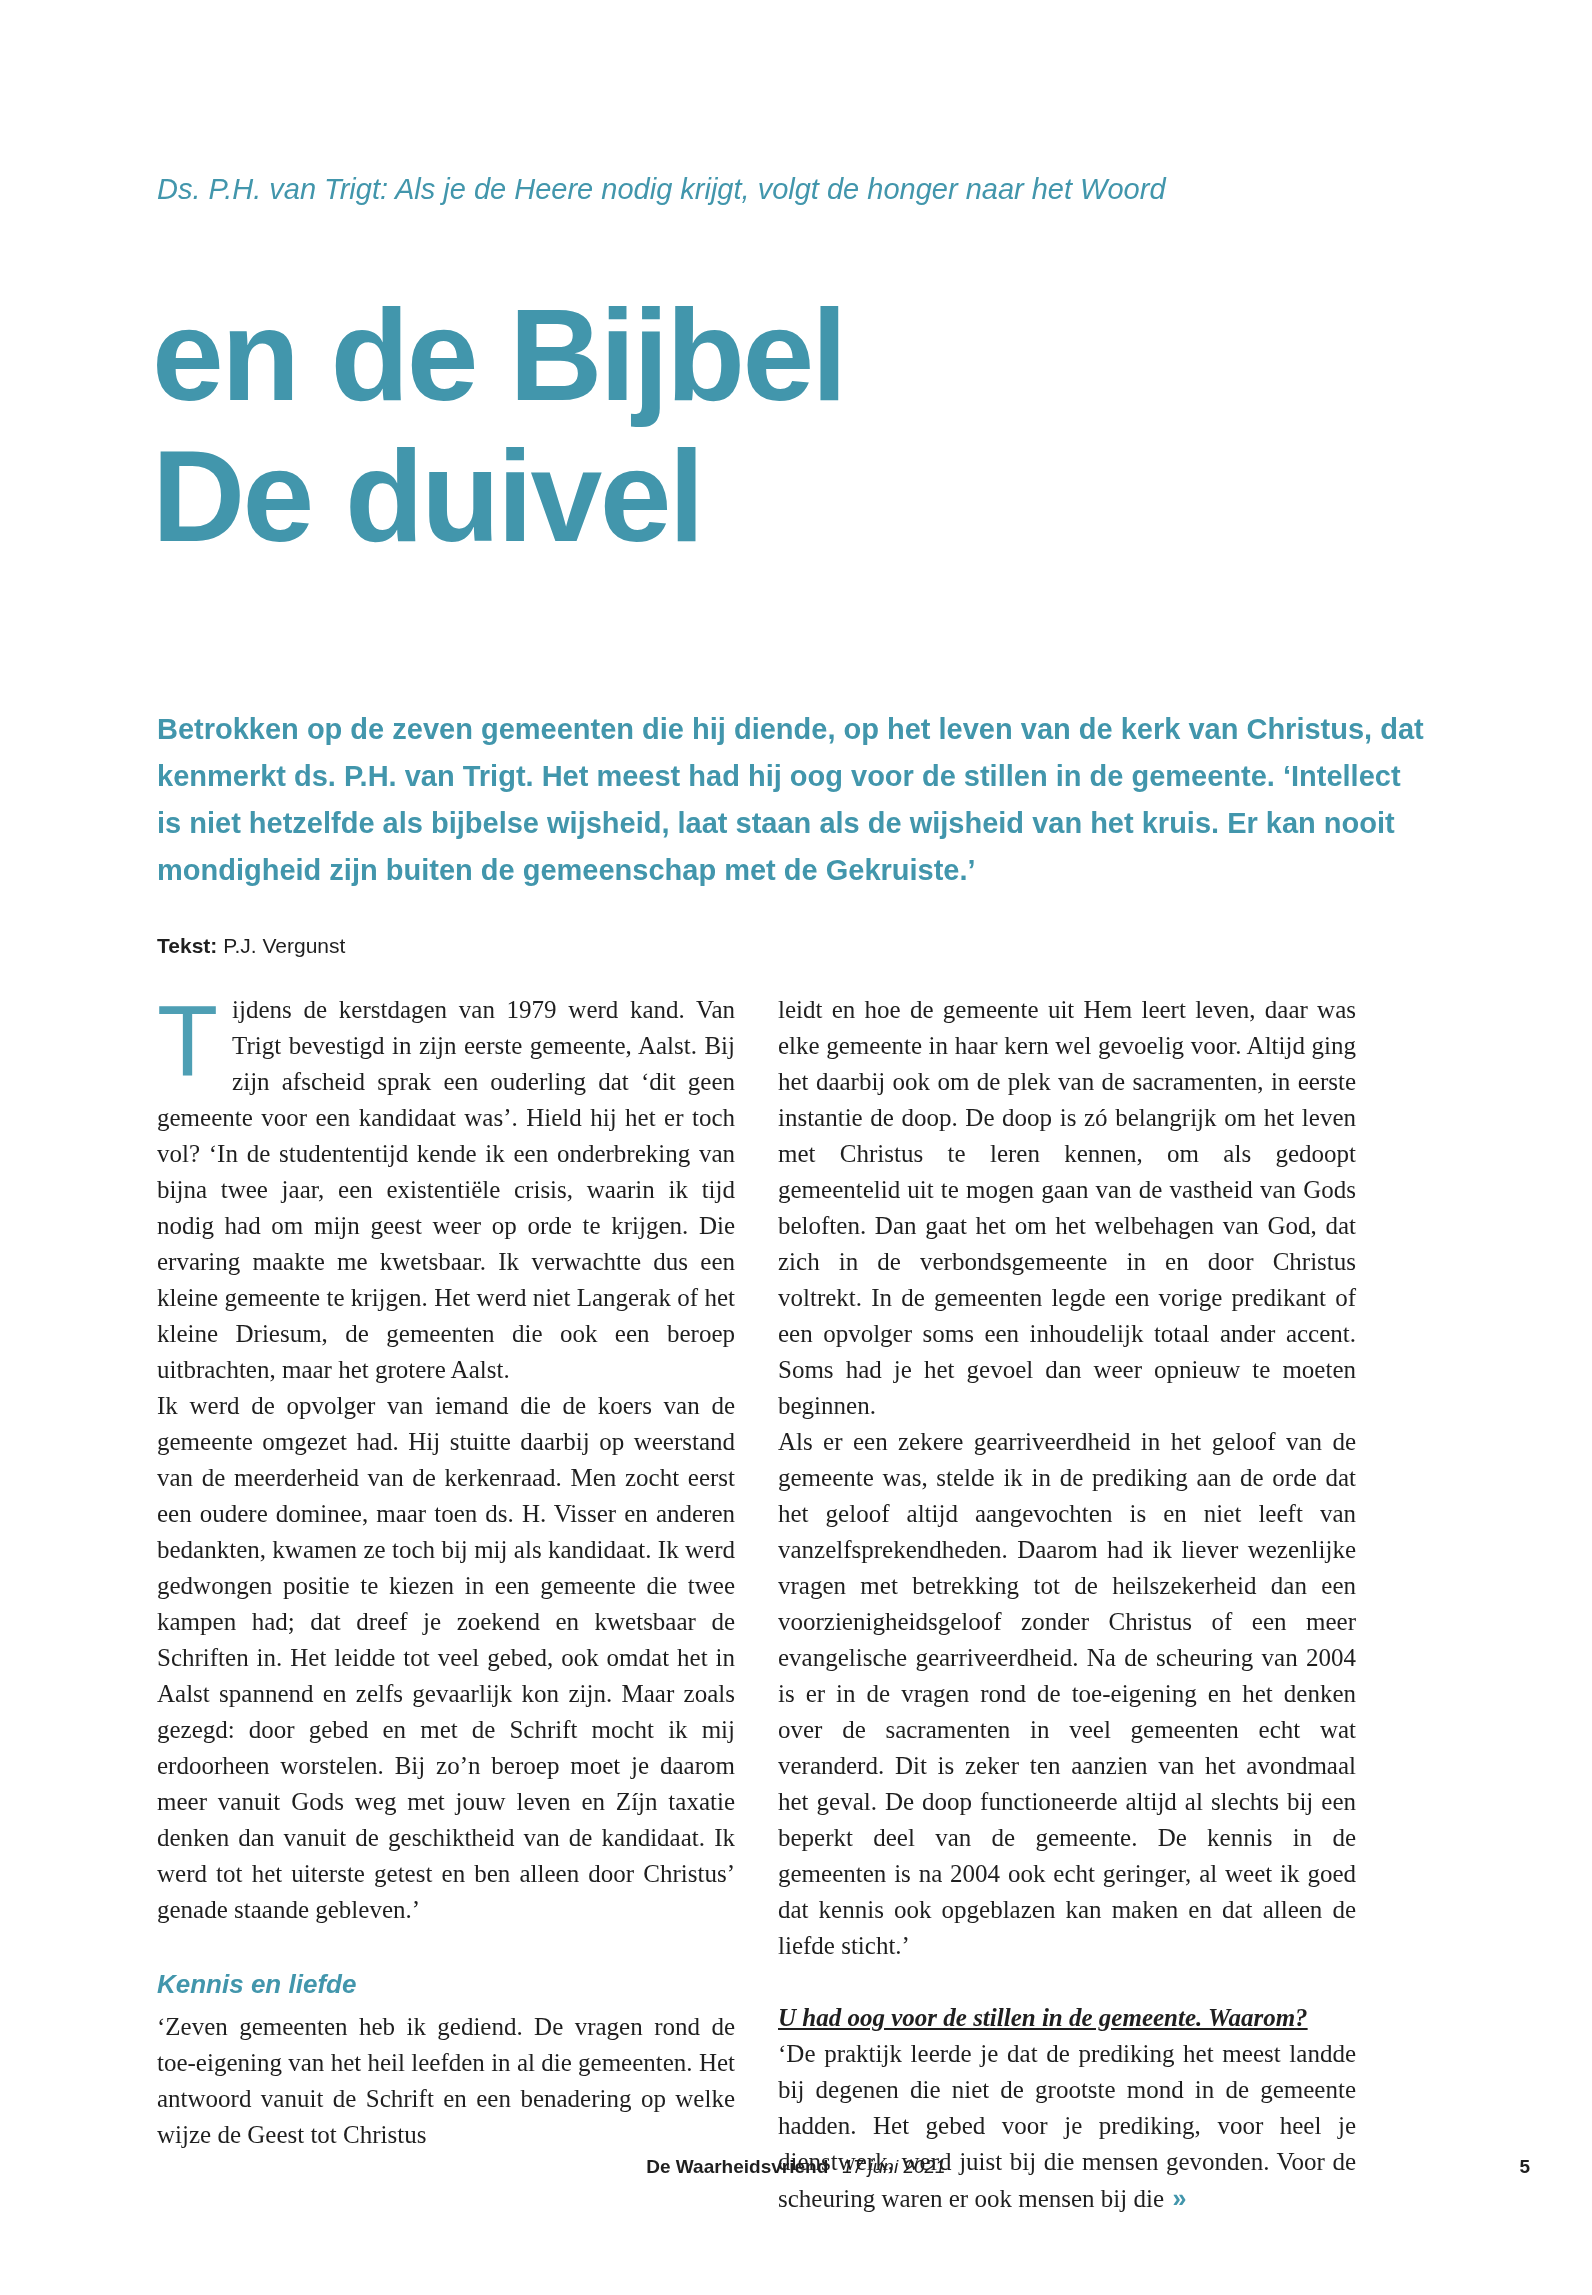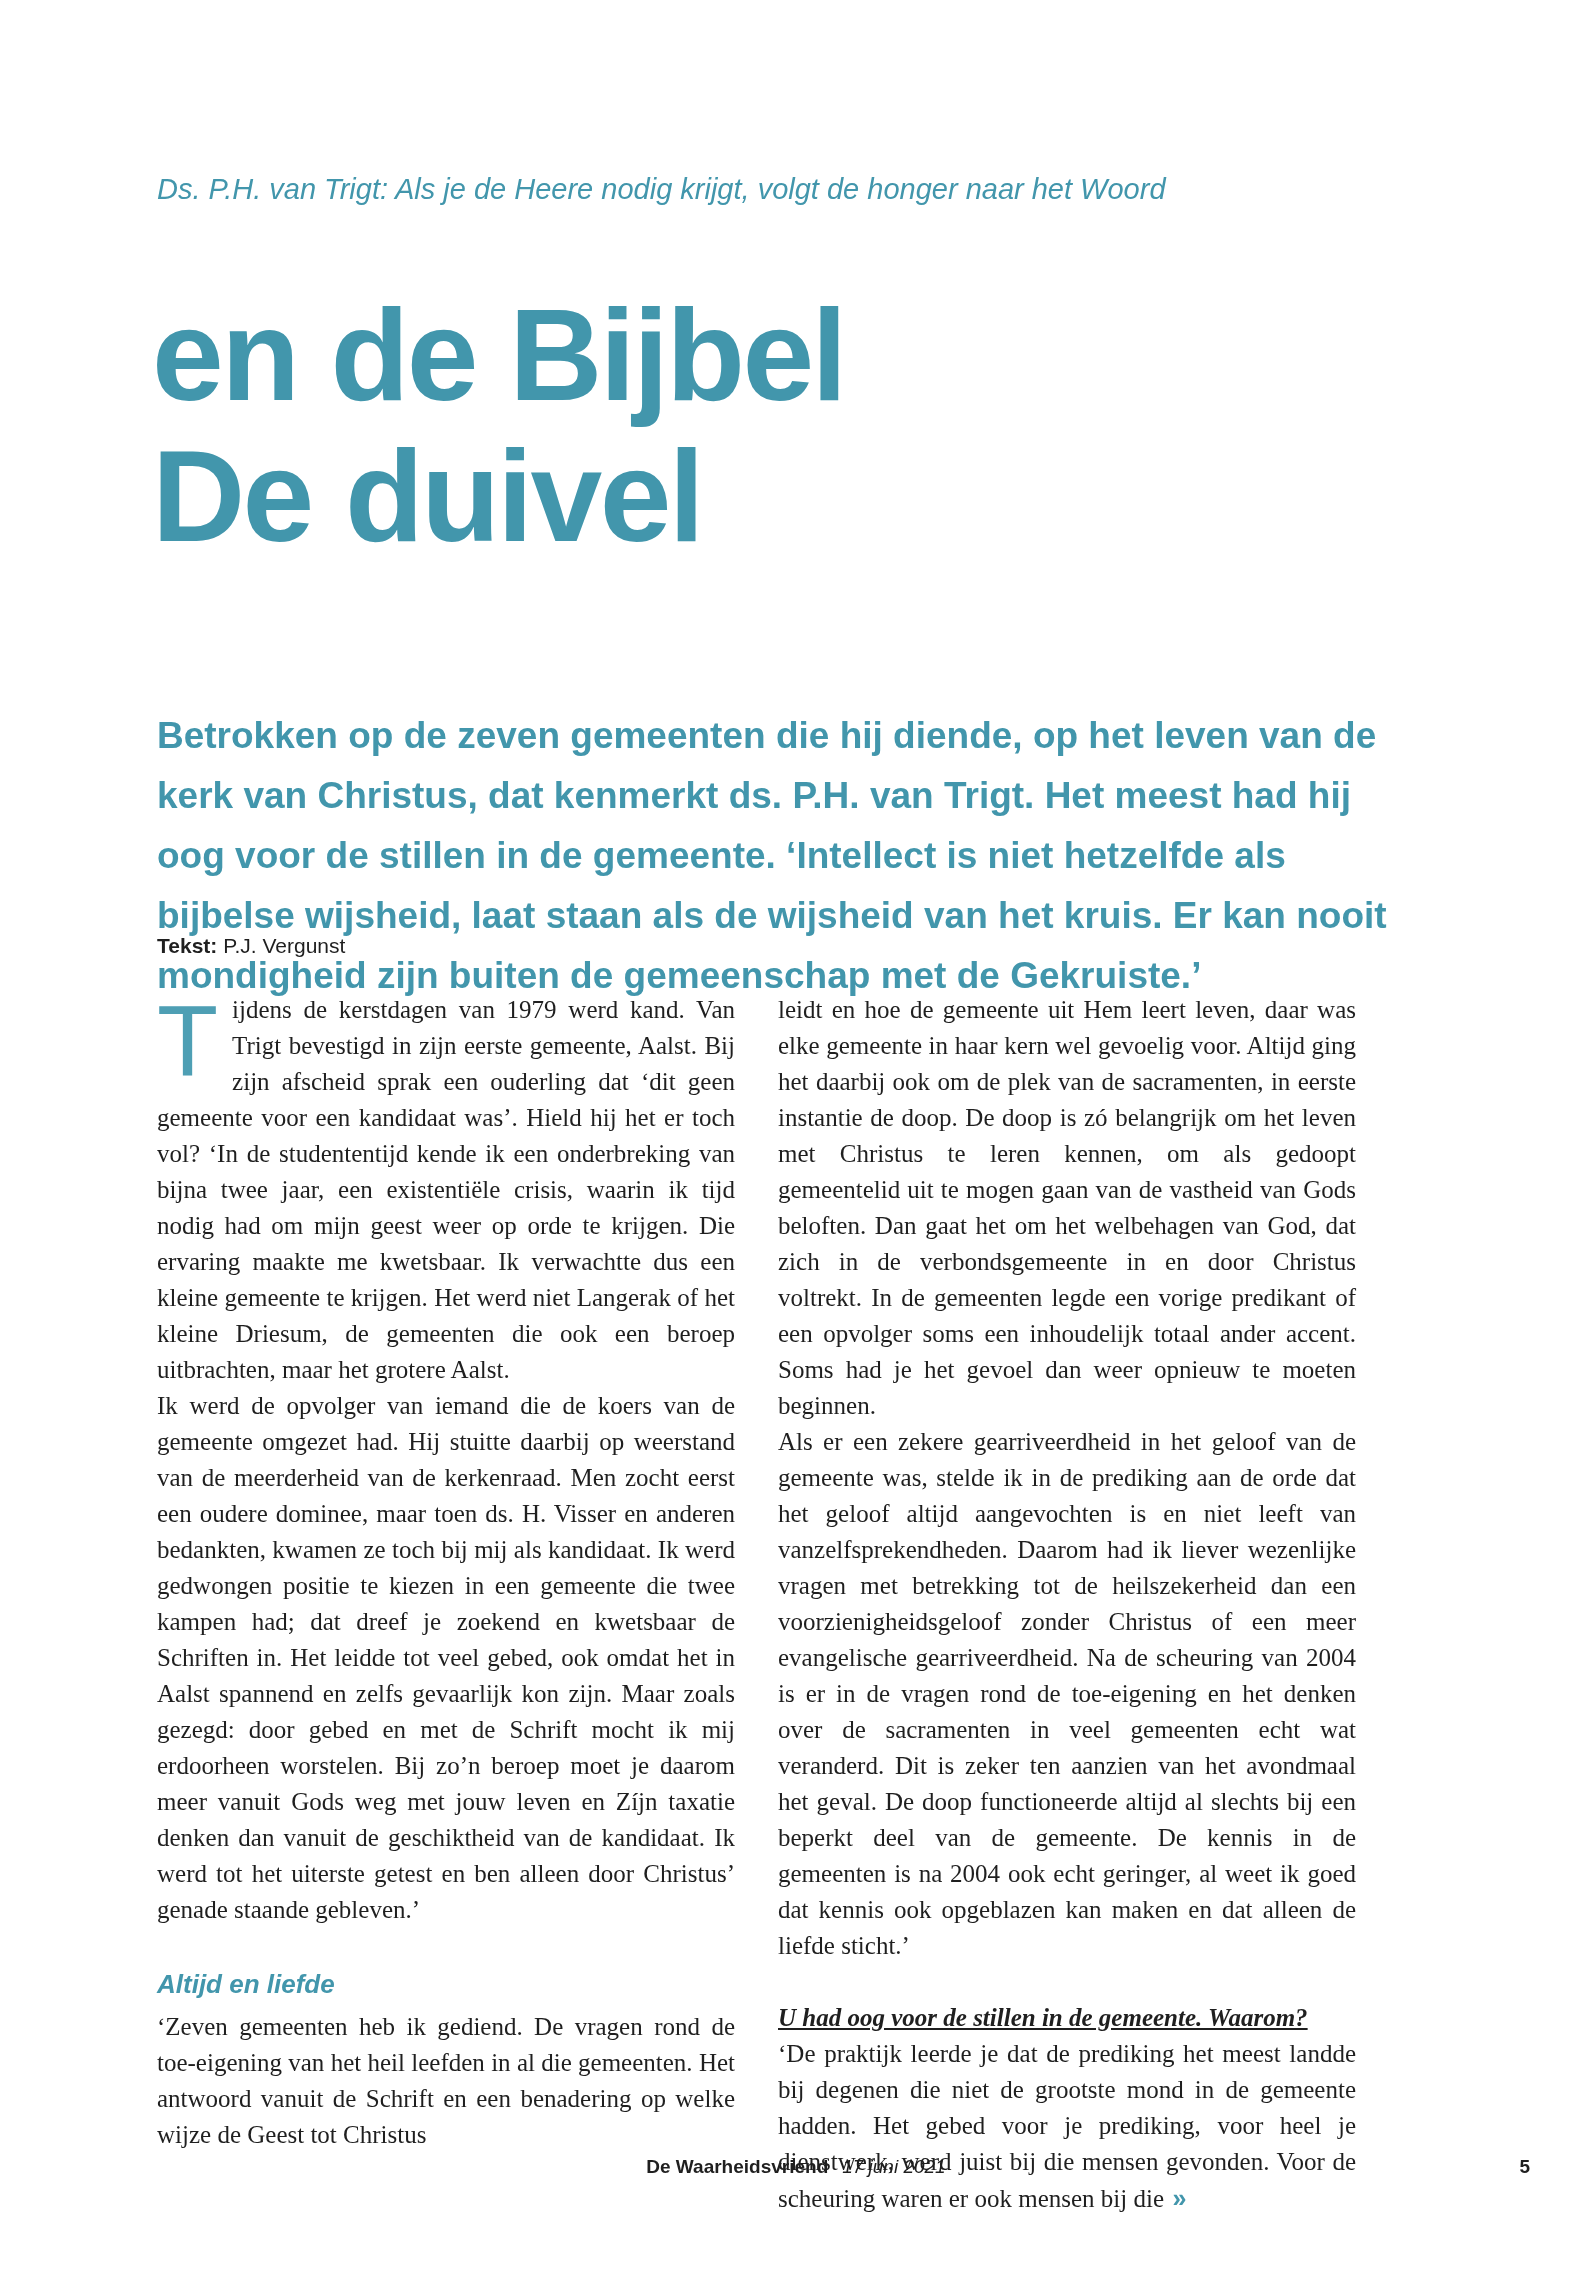--- a/index.html
+++ b/index.html
@@ -33,21 +33,21 @@
     letter-spacing: -2.6px;
     color: var(--accent, #4296ac);
   }
   .standfirst {
     position: absolute;
     top: 706px;
     left: 157px;
     width: 1269px;
     font-family: "Liberation Sans", sans-serif;
     font-weight: bold;
-    font-size: 37px;
+    font-size: 29px;
     line-height: 1.62;
     color: var(--accent, #4296ac);
   }
   .byline {
     position: absolute;
     top: 934px;
     left: 157px;
     font-family: "Liberation Sans", sans-serif;
     font-size: 21px;
     color: var(--text, #1f1f1f);
@@ -144,21 +144,21 @@
   </div>
 
   <div class="columns">
 
     <div class="col">
       <p>
         <span class="dropcap">T</span>
         <span>ijdens de kerstdagen van 1979 werd kand. Van Trigt bevestigd in zijn eerste gemeente, Aalst. Bij zijn afscheid sprak een ouderling dat ‘dit geen gemeente voor een kandidaat was’. Hield hij het er toch vol? ‘In de studententijd kende ik een onderbreking van bijna twee jaar, een existentiële crisis, waarin ik tijd nodig had om mijn geest weer op orde te krijgen. Die ervaring maakte me kwetsbaar. Ik verwachtte dus een kleine gemeente te krijgen. Het werd niet Langerak of het kleine Driesum, de gemeenten die ook een beroep uitbrachten, maar het grotere Aalst.</span>
       </p>
       <p>Ik werd de opvolger van iemand die de koers van de gemeente omgezet had. Hij stuitte daarbij op weerstand van de meerderheid van de kerkenraad. Men zocht eerst een oudere dominee, maar toen ds. H. Visser en anderen bedankten, kwamen ze toch bij mij als kandidaat. Ik werd gedwongen positie te kiezen in een gemeente die twee kampen had; dat dreef je zoekend en kwetsbaar de Schriften in. Het leidde tot veel gebed, ook omdat het in Aalst spannend en zelfs gevaarlijk kon zijn. Maar zoals gezegd: door gebed en met de Schrift mocht ik mij erdoorheen worstelen. Bij zo’n beroep moet je daarom meer vanuit Gods weg met jouw leven en Zíjn taxatie denken dan vanuit de geschiktheid van de kandidaat. Ik werd tot het uiterste getest en ben alleen door Christus’ genade staande gebleven.’</p>
-      <p class="subhead">Altijd en liefde</p>
+      <p class="subhead">Kennis en liefde</p>
       <p>‘Zeven gemeenten heb ik gediend. De vragen rond de toe-eigening van het heil leefden in al die gemeenten. Het antwoord vanuit de Schrift en een benadering op welke wijze de Geest tot Christus</p>
     </div>
 
     <div class="col">
       <p>leidt en hoe de gemeente uit Hem leert leven, daar was elke gemeente in haar kern wel gevoelig voor. Altijd ging het daarbij ook om de plek van de sacramenten, in eerste instantie de doop. De doop is zó belangrijk om het leven met Christus te leren kennen, om als gedoopt gemeentelid uit te mogen gaan van de vastheid van Gods beloften. Dan gaat het om het welbehagen van God, dat zich in de verbondsgemeente in en door Christus voltrekt. In de gemeenten legde een vorige predikant of een opvolger soms een inhoudelijk totaal ander accent. Soms had je het gevoel dan weer opnieuw te moeten beginnen.</p>
       <p>Als er een zekere gearriveerdheid in het geloof van de gemeente was, stelde ik in de prediking aan de orde dat het geloof altijd aangevochten is en niet leeft van vanzelfsprekendheden. Daarom had ik liever wezenlijke vragen met betrekking tot de heilszekerheid dan een voorzienigheidsgeloof zonder Christus of een meer evangelische gearriveerdheid. Na de scheuring van 2004 is er in de vragen rond de toe-eigening en het denken over de sacramenten in veel gemeenten echt wat veranderd. Dit is zeker ten aanzien van het avondmaal het geval. De doop functioneerde altijd al slechts bij een beperkt deel van de gemeente. De kennis in de gemeenten is na 2004 ook echt geringer, al weet ik goed dat kennis ook opgeblazen kan maken en dat alleen de liefde sticht.’</p>
       <p class="question">U had oog voor de stillen in de gemeente. Waarom?</p>
       <p>
         <span>‘De praktijk leerde je dat de prediking het meest landde bij degenen die niet de grootste mond in de gemeente hadden. Het gebed voor je prediking, voor heel je dienstwerk, werd juist bij die mensen gevonden. Voor de scheuring waren er ook mensen bij die</span><span class="more">»</span>
       </p>

